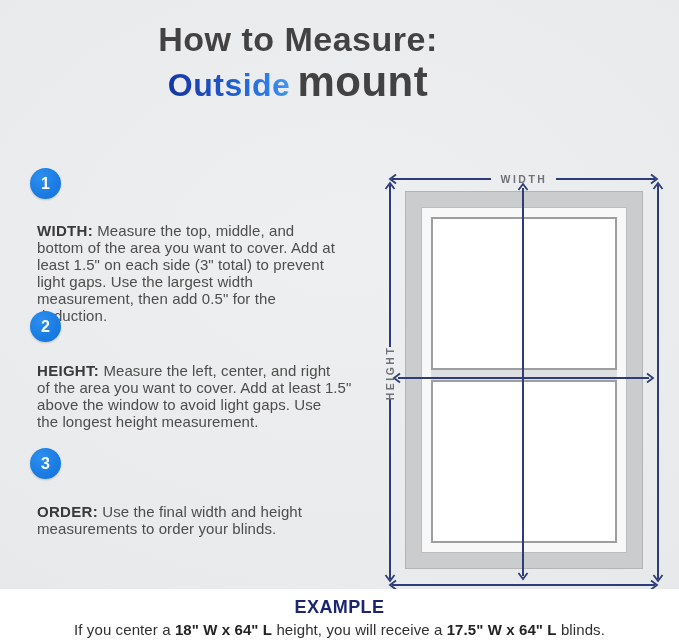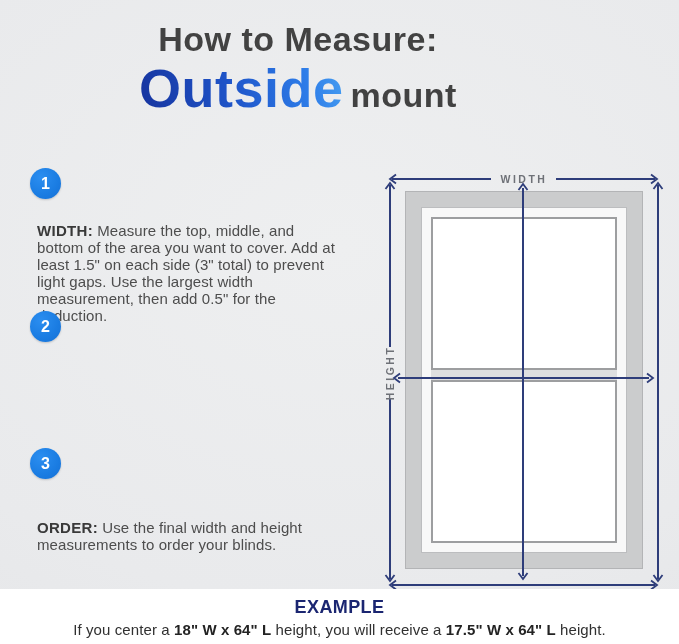--- a/index.html
+++ b/index.html
@@ -11,43 +11,43 @@
   
   .main{
     position:absolute;left:0;top:0;width:679px;height:589px;
     background:radial-gradient(130% 110% at 50% 42%, #eeeff0 0%, #e9eaec 55%, #e2e3e5 100%);
   }
   
   .title-block{position:absolute;left:0;top:22px;width:596px;text-align:center;line-height:1.05;}
   .title-line1{font-size:34px;font-weight:700;color:#424242;letter-spacing:.5px;}
   .title-line2{margin-top:2px;}
   .title-highlight{
-    font-size:54px;font-weight:700;letter-spacing:.5px;color:#1f55c9;
+    font-size:32px;font-weight:700;letter-spacing:.5px;color:#1f55c9;
     background:linear-gradient(78deg,#16339e 0%,#1f55c9 45%,#2d7ce8 80%,#47a0f2 100%);
     -webkit-background-clip:text;background-clip:text;-webkit-text-fill-color:transparent;
   }
-  .title-suffix{font-size:34px;font-weight:700;color:#424242;margin-left:7px;letter-spacing:.5px;}
+  .title-suffix{font-size:42px;font-weight:700;color:#424242;margin-left:7px;letter-spacing:.5px;}
   
   .step-circle{
     position:absolute;width:31px;height:31px;border-radius:50%;
     background:radial-gradient(circle at 35% 30%, #2b8ef0 0%, #1a7ce2 60%, #1670d4 100%);
     color:#fff;font-size:16px;font-weight:700;
     display:flex;align-items:center;justify-content:center;
     box-shadow:0 1px 2px rgba(0,0,0,.18);
   }
   .c1{left:30px;top:168px;}
   .c2{left:30px;top:311px;}
   .c3{left:30px;top:448px;}
   .step-text{
     position:absolute;left:37px;width:360px;
     font-size:15px;line-height:17px;color:#4d4d4d;letter-spacing:.1px;
   }
   .t1{top:207px;}
   .t2{top:347px;}
-  .t3{top:478px;margin-top:41px;}
+  .t3{top:462px;margin-top:41px;}
   .step-lead{font-weight:700;color:#393939;letter-spacing:.3px;}
   .step-body{white-space:pre-line;}
   
   .diagram{position:absolute;left:375px;top:130px;width:300px;height:430px;margin-top:36px;}
   .win-outer{
     position:absolute;left:30px;top:25px;width:238px;height:378px;
     background:#cbcccd;border:1px solid #b3b4b6;box-sizing:border-box;
   }
   .win-casing{
     position:absolute;left:15px;top:15px;right:15px;bottom:15px;
@@ -91,20 +91,24 @@
 
     <div class="step-circle c1">1</div>
     <p class="step-text t1"><span class="step-lead">WIDTH:</span><span class="step-body"> Measure the top, middle, and
 bottom of the area you want to cover. Add at
 least 1.5" on each side (3" total) to prevent
 light gaps. Use the largest width
 measurement, then add 0.5" for the
 deduction.</span></p>
 
     <div class="step-circle c2">2</div>
+    <p class="step-text t2"><span class="step-lead">HEIGHT:</span><span class="step-body"> Measure the left, center, and right
+of the area you want to cover. Add at least 1.5"
+above the window to avoid light gaps. Use
+the longest height measurement.</span></p>
 
     <div class="step-circle c3">3</div>
     <p class="step-text t3"><span class="step-lead">ORDER:</span><span class="step-body"> Use the final width and height
 measurements to order your blinds.</span></p>
 
     <div class="diagram">
       <div class="win-outer">
         <div class="win-casing"></div>
         <div class="win-pane">
           <div class="check-rail"></div>
@@ -151,16 +155,16 @@
           <line class="mline" x1="23" y1="212" x2="274" y2="212"></line>
           <path class="mhead" d="M25,207.5 L19,212 L25,216.5"></path>
           <path class="mhead" d="M272,207.5 L278,212 L272,216.5"></path>
         </g>
       </svg>
     </div>
   </div>
 
   <div class="footer">
     <div class="example-heading">EXAMPLE</div>
-    <div class="example-line"><span>If you center a </span><span class="bold">18" W x 64" L</span><span> height, you will receive a </span><span class="bold">17.5" W x 64" L</span><span> height.</span></div>
+    <div class="example-line"><span>If you center a </span><span class="bold">18" W x 64" L</span><span> height, you will receive a </span><span class="bold">17.5" W x 64" L</span><span> blinds.</span></div>
   </div>
 
 </div>
 
 </body></html>

